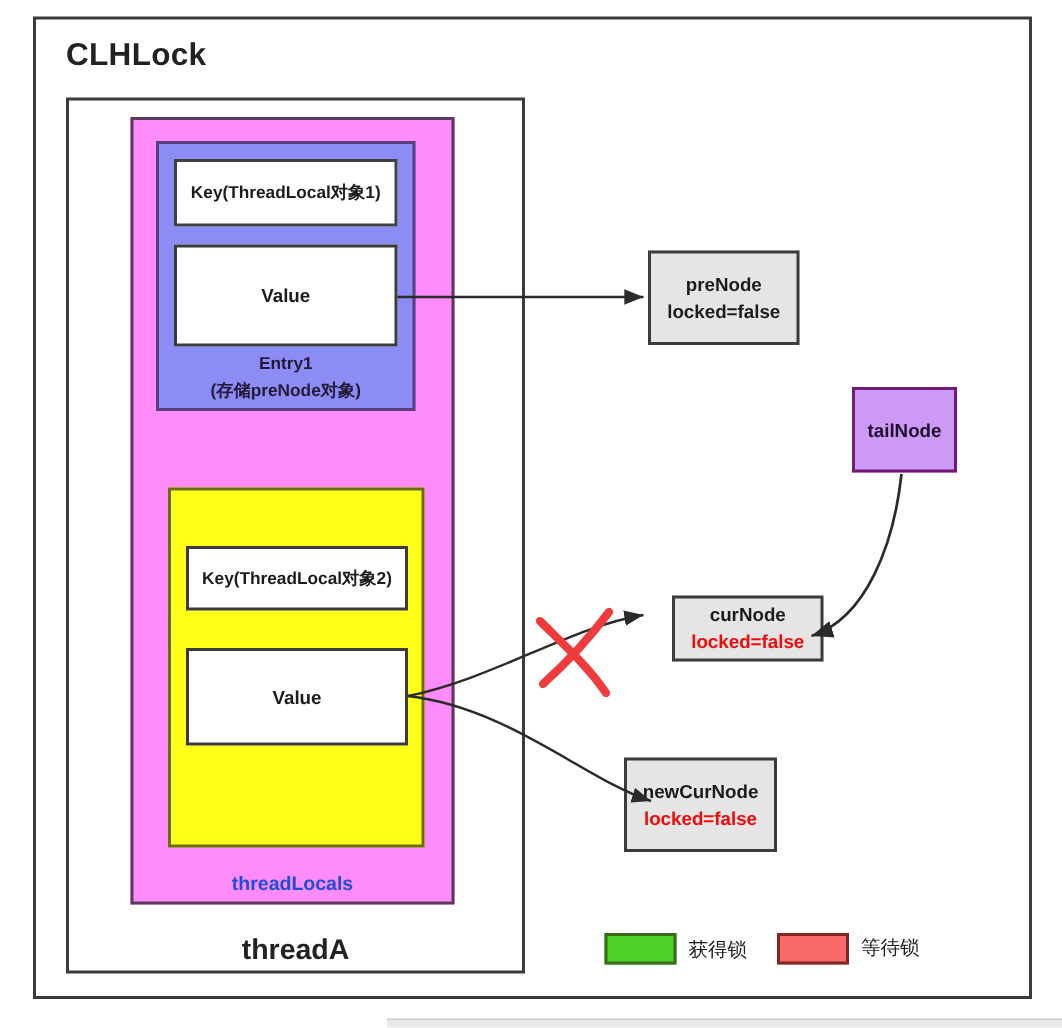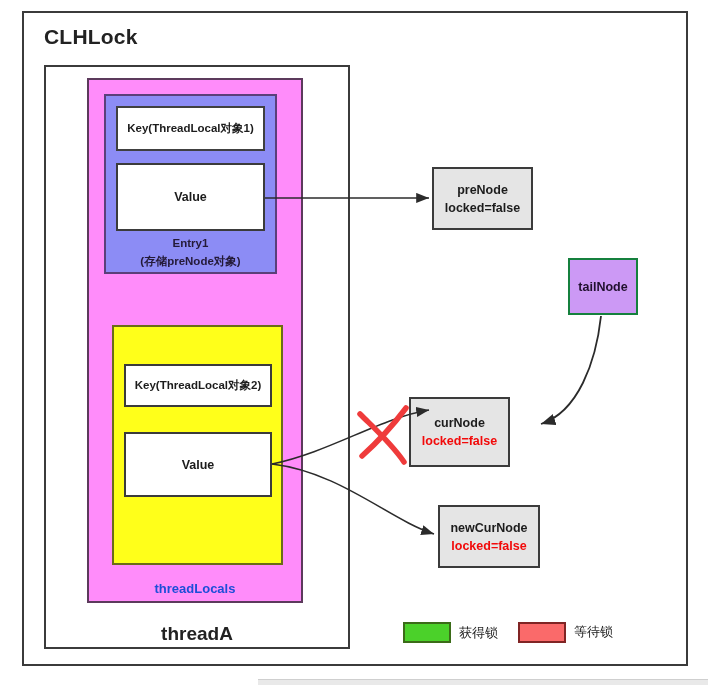--- a/index.html
+++ b/index.html
@@ -161,27 +161,27 @@
     flex-direction: column;
     align-items: center;
     justify-content: center;
     font-size: 12.5px;
     font-weight: bold;
     color: #1c1c1c;
     line-height: 18px;
   }
   .node .locked-red { color: #f20a0a; }
   .pre-node  { left: 432px; top: 167px; width: 101px; height: 63px; }
-  .cur-node  { left: 409px; top: 397px; width: 101px; height: 70px; }
-  .new-node  { left: 438px; top: 505px; width: 102px; height: 63px; }
+  .cur-node  { left: 448px; top: 397px; width: 101px; height: 44px; }
+  .new-node  { left: 416px; top: 505px; width: 102px; height: 63px; }
 
   .tail-node {
     left: 568px; top: 258px;
     width: 70px; height: 57px;
-    border: 2px solid #15803d;
+    border: 2px solid #701a75;
     background: #cc99f5;
     display: flex; align-items: center; justify-content: center;
     font-size: 12.5px;
     font-weight: bold;
     color: #20102e;
   }
 
   
   .legend-swatch {
     height: 21px; width: 48px;

